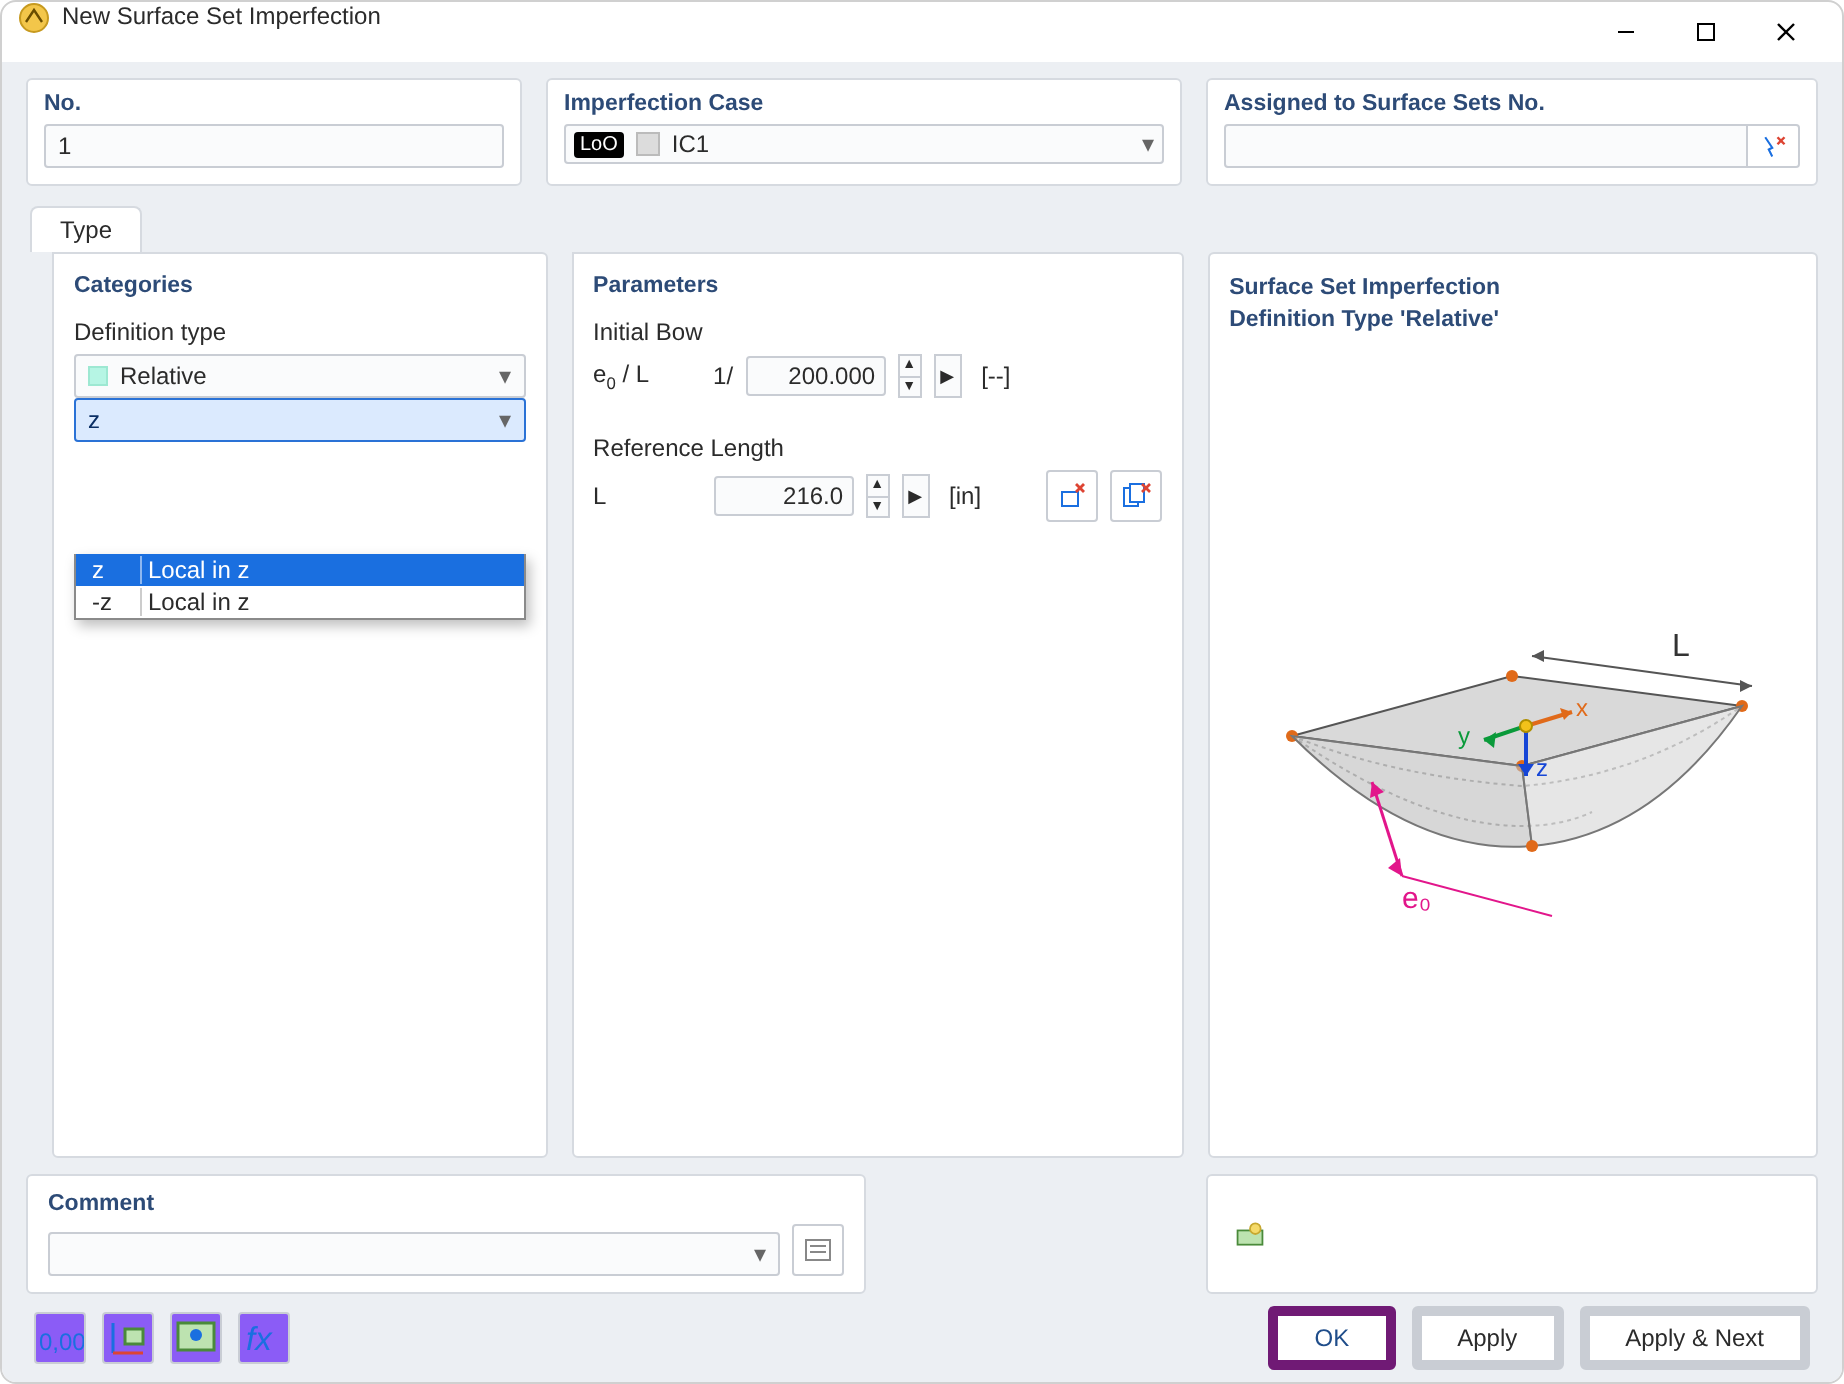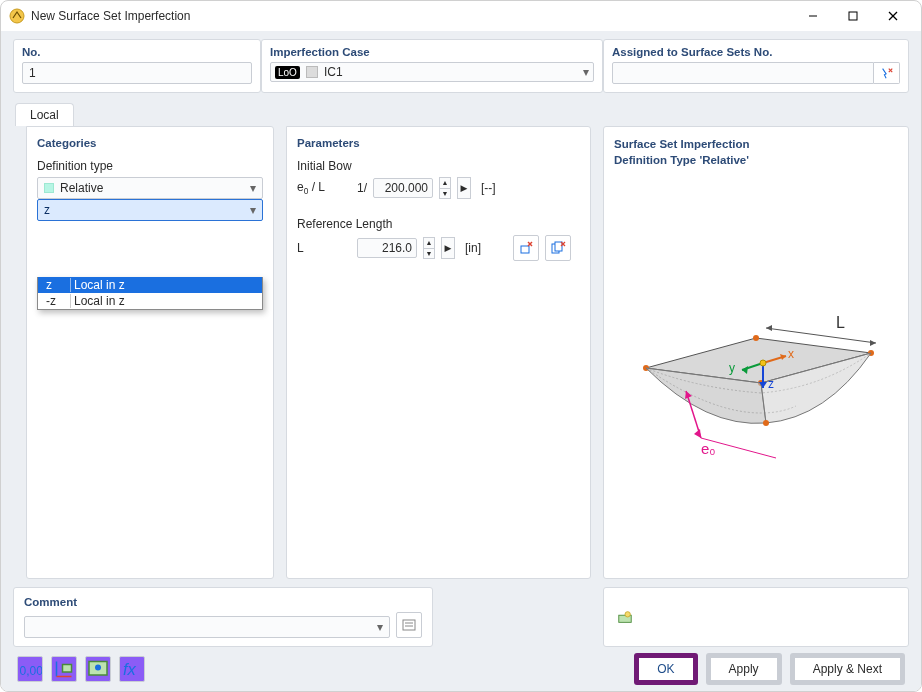--- a/index.html
+++ b/index.html
@@ -1,28 +1,28 @@
 <!DOCTYPE html>
 <html><head>
 <meta charset="utf-8">
 <style>
   * { box-sizing: border-box; }
   html, body { margin:0; padding:0; font-family: "Segoe UI", Tahoma, sans-serif; font-size:12px; color:#2b2b2b; }
   body { background:#fff; width:922px; height:692px; border:1px solid #d0d0d0; border-radius:8px; position:relative; overflow:hidden;}
 
-  .titlebar { height:30px; display:flex; align-items:center; padding:0 8px; position:relative;}
+  .titlebar { height:30px; display:flex; padding:0 8px; position:relative;}
   .title-icon { width:16px; height:16px; margin-right:6px;}
   .title-text { font-size:12px; flex:1; }
   .win-buttons { display:flex; gap:0; }
   .win-btn { width:40px; height:30px; display:flex; align-items:center; justify-content:center; }
   .win-btn svg { width:10px; height:10px; }
 
   .client { background:#eceff3; padding:8px 12px 0 12px; height:calc(100% - 30px); display:flex; flex-direction:column; }
 
-  .header-row { display:flex; }
+  .header-row { display:flex; gap:12px; }
   .header-block { background:#fff; border:1px solid #d6dae0; border-radius:3px; padding:6px 8px 8px 8px; }
   .hdr-left { width:248px;}
   .hdr-mid { flex:1; }
   .hdr-right { width:306px; position:relative; }
   .header-block .lbl { color:#2d4b77; font-weight:600; margin-bottom:4px; font-size:11.5px; }
   .hdr-input { border:1px solid #c9cdd4; border-radius:2px; background:#fafbfc; padding:3px 6px; font-size:12px; }
   .hdr-left .hdr-input { width:100%; }
   .cb-case { display:flex; align-items:center; border:1px solid #c9cdd4; border-radius:2px; padding:2px 4px; background:#fafbfc; }
   .badge { background:#000; color:#fff; font-size:10px; padding:1px 3px; border-radius:2px; margin-right:6px; }
   .case-color { width:12px; height:12px; background:#dcdcdc; margin-right:6px; border:1px solid #bbb;}
@@ -53,21 +53,21 @@
   .combo.open { border-color:#2a72d6; background:#dbeafe; }
   .dropdown { position:absolute; left:10px; right:10px; background:#fff; border:1px solid #8a8a8a; border-top:none; box-shadow:2px 3px 6px rgba(0,0,0,0.25); z-index:20;}
   .dd-row { display:flex; padding:1px 0; font-size:12px; align-items:center;}
   .dd-row .c1 { width:32px; padding-left:8px;}
   .dd-row .divider { width:1px; background:#ccc; align-self:stretch; margin:0 3px 0 0;}
   .dd-row.sel { background:#1a6fe0; color:#fff;}
   .dd-row.sel .divider{ background:rgba(255,255,255,0.5);}
 
   .param-row { display:flex; align-items:center; gap:6px; }
   .param-row .plabel { width:54px; white-space:nowrap; font-size:12px;}
-  .num-input { border:1px solid #c9cdd4; border-radius:2px; background:#fafbfc; padding:2px 4px; width:60px; text-align:right; font-size:12px; }
+  .num-input { border:1px solid #c9cdd4; border-radius:2px; background:#fafbfc; padding:2px 4px; width:70px; text-align:right; font-size:12px; }
   .spin { width:12px; height:22px; display:flex; flex-direction:column; }
   .spin div { flex:1; display:flex; align-items:center; justify-content:center; border:1px solid #c9cdd4; font-size:7px; background:#fafbfc; line-height:1;}
   .spin div:first-child{ border-bottom:none;}
   .arrow-btn { width:14px; height:22px; border:1px solid #c9cdd4; background:#fafbfc; display:flex; align-items:center; justify-content:center; font-size:9px;}
   .unit { margin-left:4px; font-size:12px;}
   .tool-btn { width:26px; height:26px; border:1px solid #c9cdd4; border-radius:2px; background:#fff; display:flex; align-items:center; justify-content:center;}
   .tool-btn svg{width:16px;height:16px;}
   .diag-title { color:#2d4b77; font-weight:600; font-size:11.5px; line-height:1.35;}
   .diagram-box { flex:1; display:flex; align-items:center; justify-content:center; padding-top:20px;}
   .comment-row { display:flex; gap:12px; margin-top:8px; }
@@ -138,21 +138,21 @@
               <path d="M3 3 L7 9 L5 10 L7 14" fill="none" stroke="#1a6fe0" stroke-width="1.2"></path>
               <line x1="10" y1="3" x2="14" y2="7" stroke="#d43" stroke-width="1.4"></line>
               <line x1="14" y1="3" x2="10" y2="7" stroke="#d43" stroke-width="1.4"></line>
             </svg>
         </div>
       </div>
     </div>
   </div>
 
   <div class="tabs">
-    <div class="tab">Local</div>
+    <div class="tab">Type</div>
   </div>
 
   <div class="body-row">
 
     <div class="col-left">
       <div class="panel" style="flex:1;">
         <div class="section-title">Categories</div>
         <div class="field-label">Definition type</div>
         <div class="combo">
           <span class="sw"></span>

